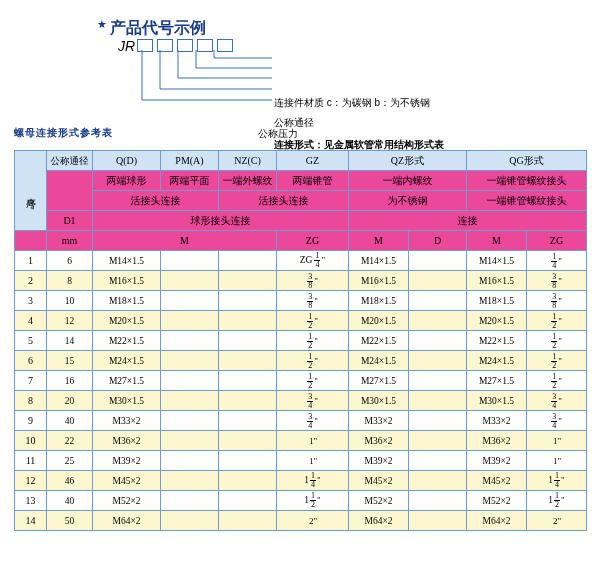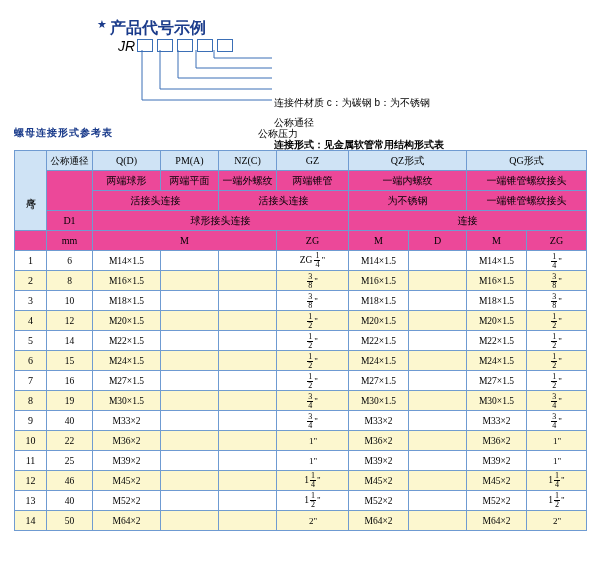--- a/index.html
+++ b/index.html
@@ -431,21 +431,21 @@
           <td><span class="frac">
               <span class="stack">
                 <span class="num">1</span>
                 <span class="den">2</span>
               </span>
               <span class="unit">"</span>
             </span></td>
         </tr>
         <tr class="row-even">
           <td class="seq-cell">8</td>
-          <td>19</td>
+          <td>20</td>
           <td>M30×1.5</td>
           <td></td>
           <td></td>
           <td><span class="frac">
               <span class="stack">
                 <span class="num">3</span>
                 <span class="den">4</span>
               </span>
               <span class="unit">"</span>
             </span></td>

